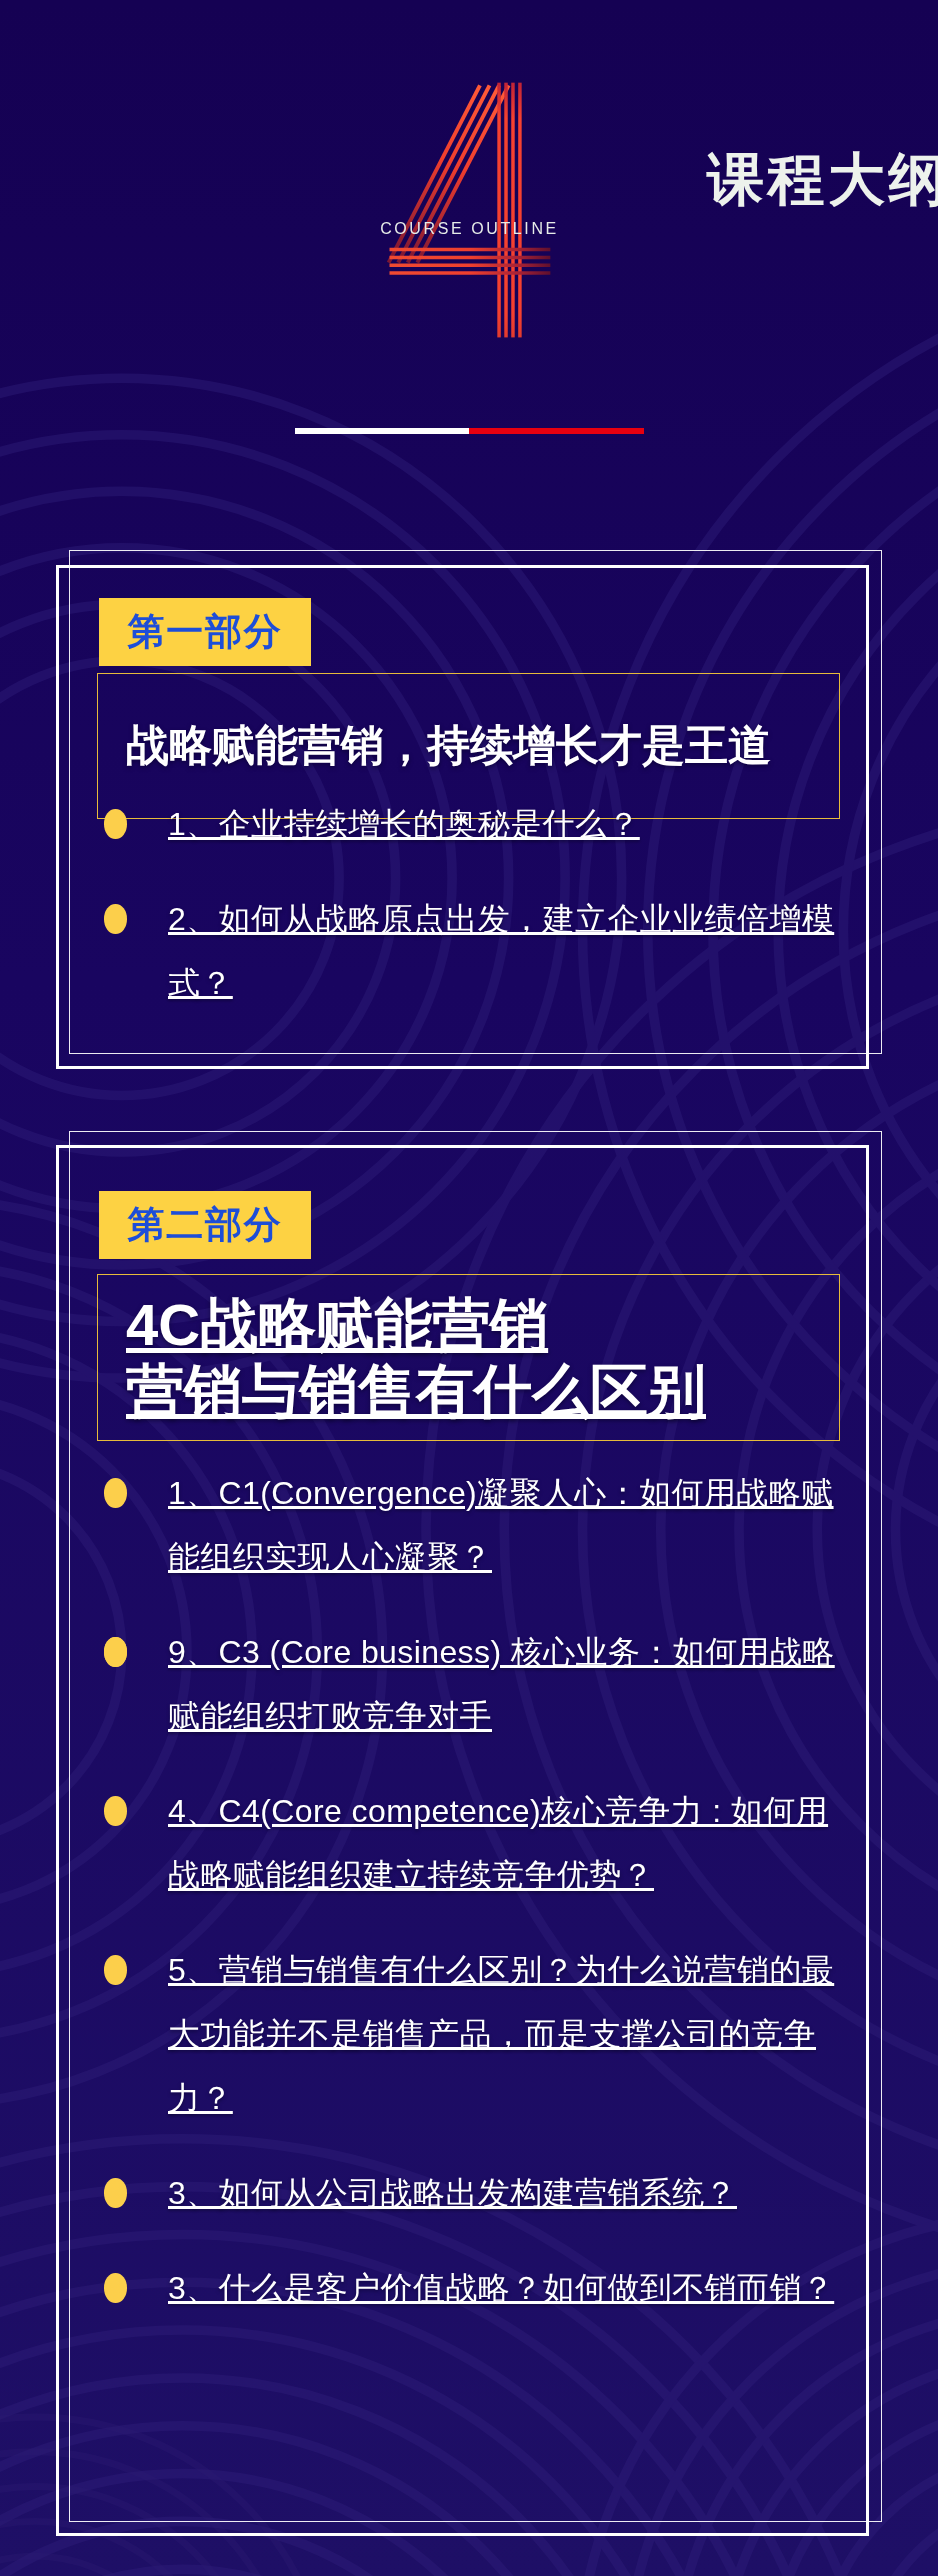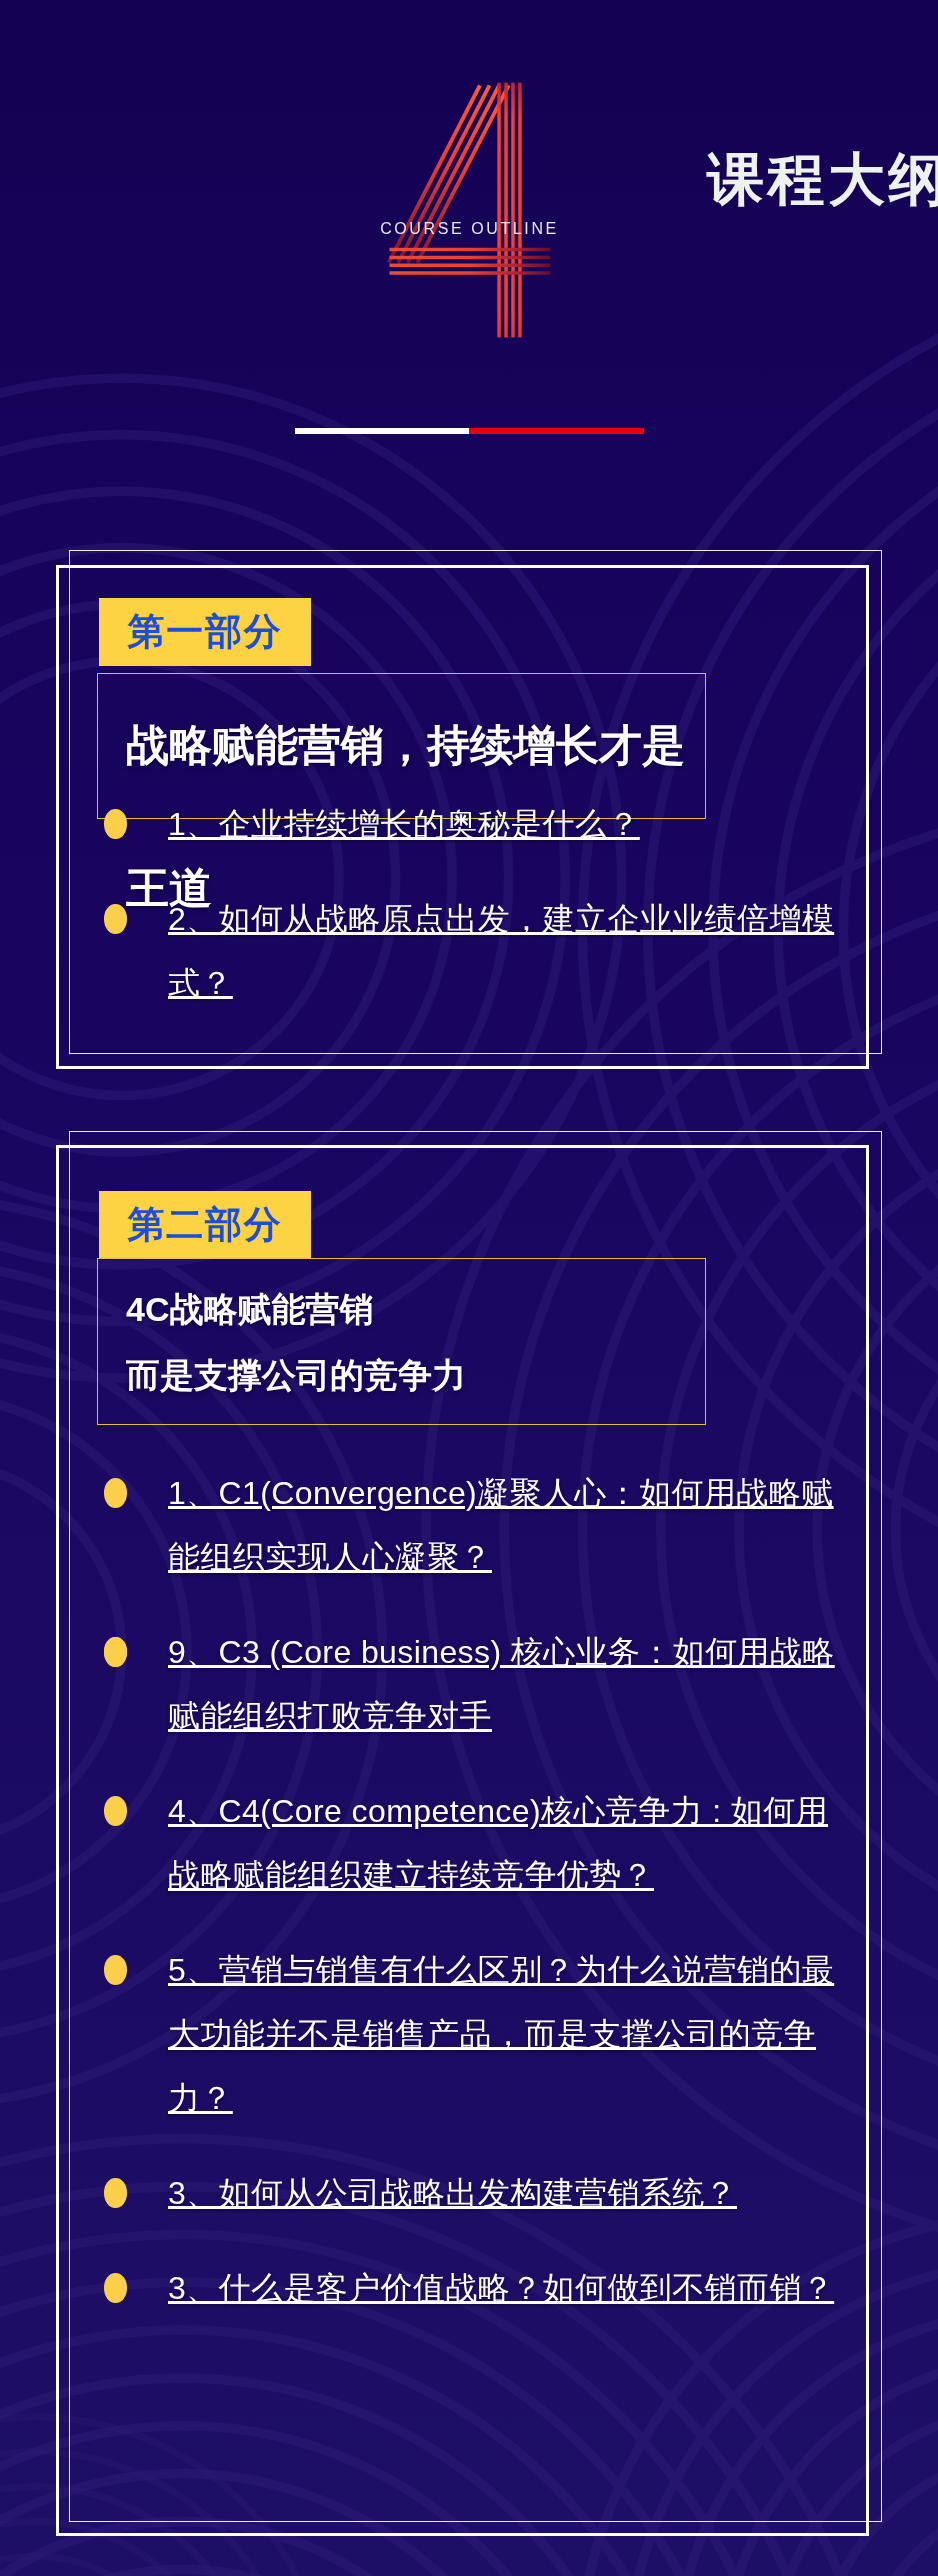--- a/index.html
+++ b/index.html
@@ -36,26 +36,26 @@
   .card1{top:565px;height:504px;}
   .card2{top:1145px;height:1391px;}
   .badge{
     position:absolute;left:40px;width:212px;height:68px;background:#fdd243;
     color:#1d4ed8;font-size:37px;font-weight:800;letter-spacing:1.7px;
     text-align:center;line-height:68px;
   }
   .card1 .badge{top:29.5px;}
   .card2 .badge{top:43px;}
   .titlebox{
-    position:absolute;left:38px;width:609px;border:1.7px solid #e7bb3b;
+    position:absolute;left:38px;width:743px;border:1.7px solid #e7bb3b;
     box-sizing:border-box;color:#ffffff;font-weight:800;
     text-shadow:0 1.7px 4.3px rgba(5,2,35,.55);
   }
   .card1 .titlebox{top:105px;height:146px;font-size:43px;line-height:143px;padding-left:28px;}
-  .card2 .titlebox{top:110px;height:167px;font-size:34px;line-height:66px;padding:17.4px 0 0 28px;}
+  .card2 .titlebox{top:126px;height:167px;font-size:58px;line-height:66px;padding:17.4px 0 0 28px;text-decoration:underline;}
   .bullets{position:absolute;left:45px;width:744px;list-style:none;margin:0;padding:0;}
   .card1 .bullets{top:224px;}
   .card2 .bullets{top:313px;}
   .bullets li{
     position:relative;padding-left:64px;margin:0 0 31px 0;
     font-size:32px;line-height:64px;color:#ffffff;font-weight:500;
     letter-spacing:0.4px;text-shadow:0 1.7px 3.5px rgba(5,2,35,.5);text-decoration:underline;
   }
   .dot{
     position:absolute;left:0;top:17.4px;width:22.6px;height:29.5px;
@@ -187,21 +187,21 @@
         <span>2、如何从战略原点出发，建立企业业绩倍增模式？</span>
       </li>
     </ul>
   </div>
 
   <div class="ghost ghost2"></div>
   <div class="card card2">
     <div class="badge">第二部分</div>
     <div class="titlebox">
       <div>4C战略赋能营销</div>
-      <div>而是支撑公司的竞争力</div>
+      <div>营销与销售有什么区别</div>
     </div>
     <ul class="bullets">
       <li>
         <span class="dot"></span>
         <span>1、C1(Convergence)凝聚人心：如何用战略赋能组织实现人心凝聚？</span>
       </li>
       <li>
         <span class="dot"></span>
       </li>
       <li>

